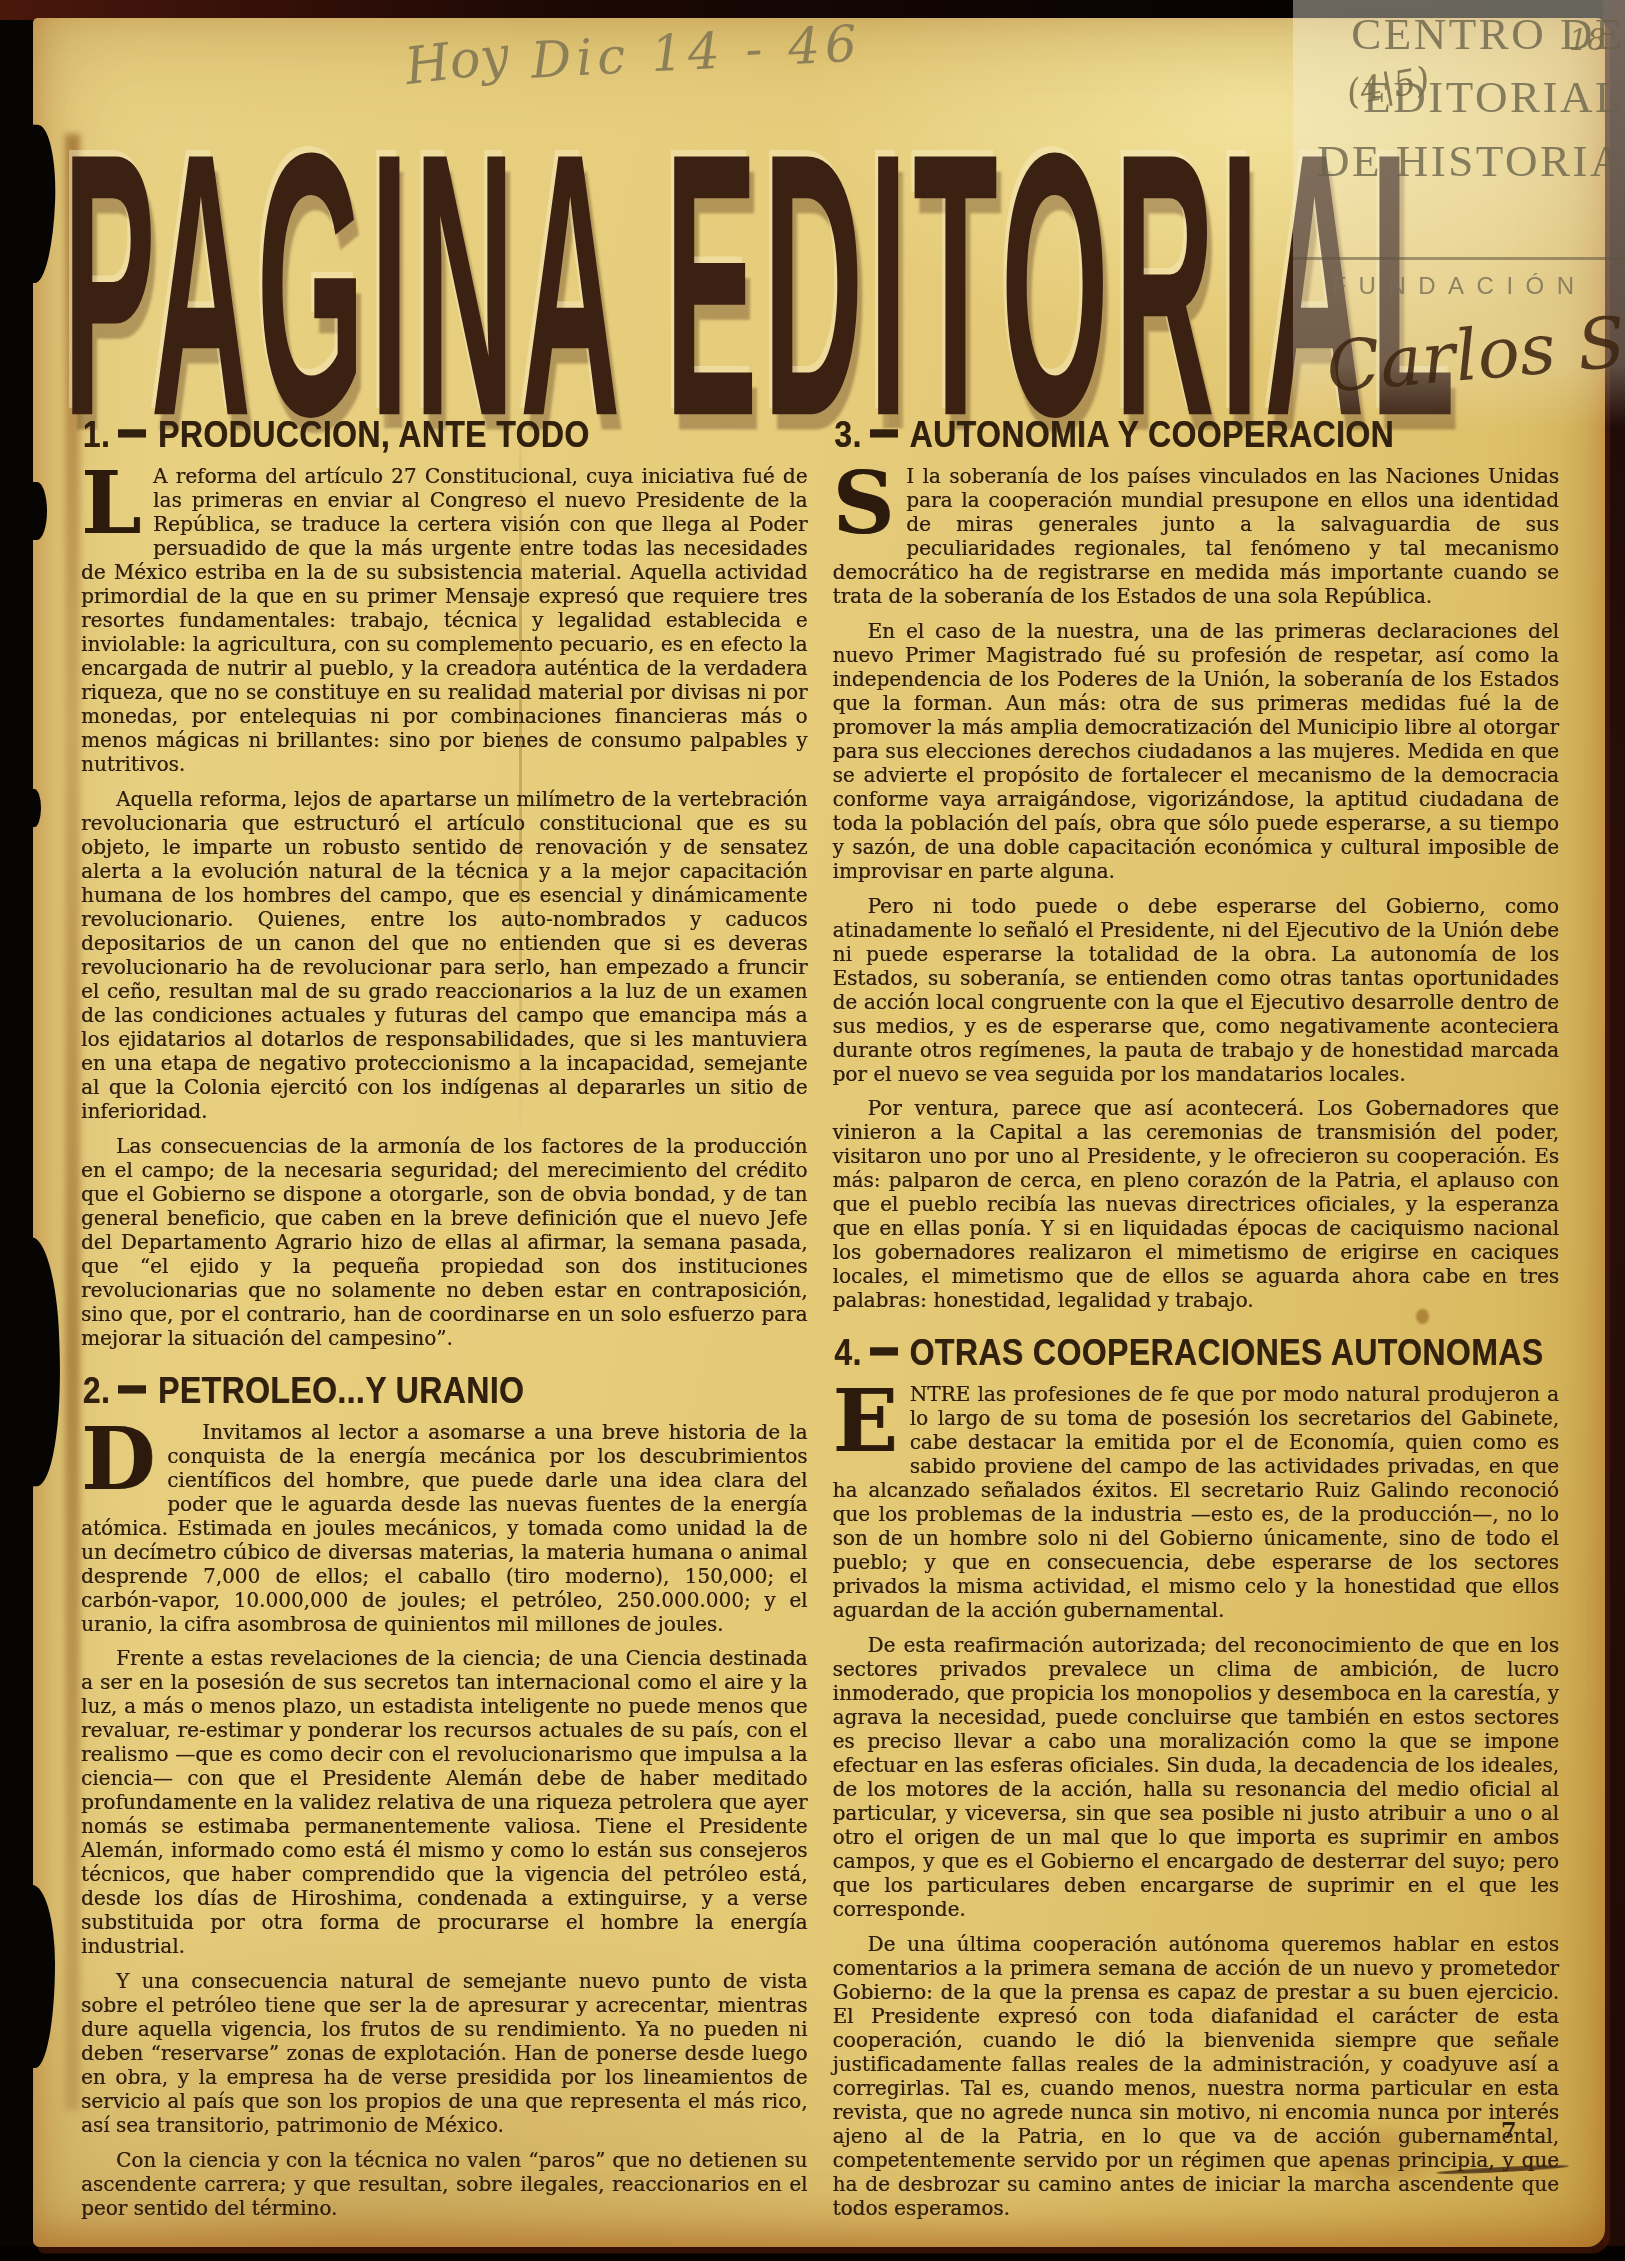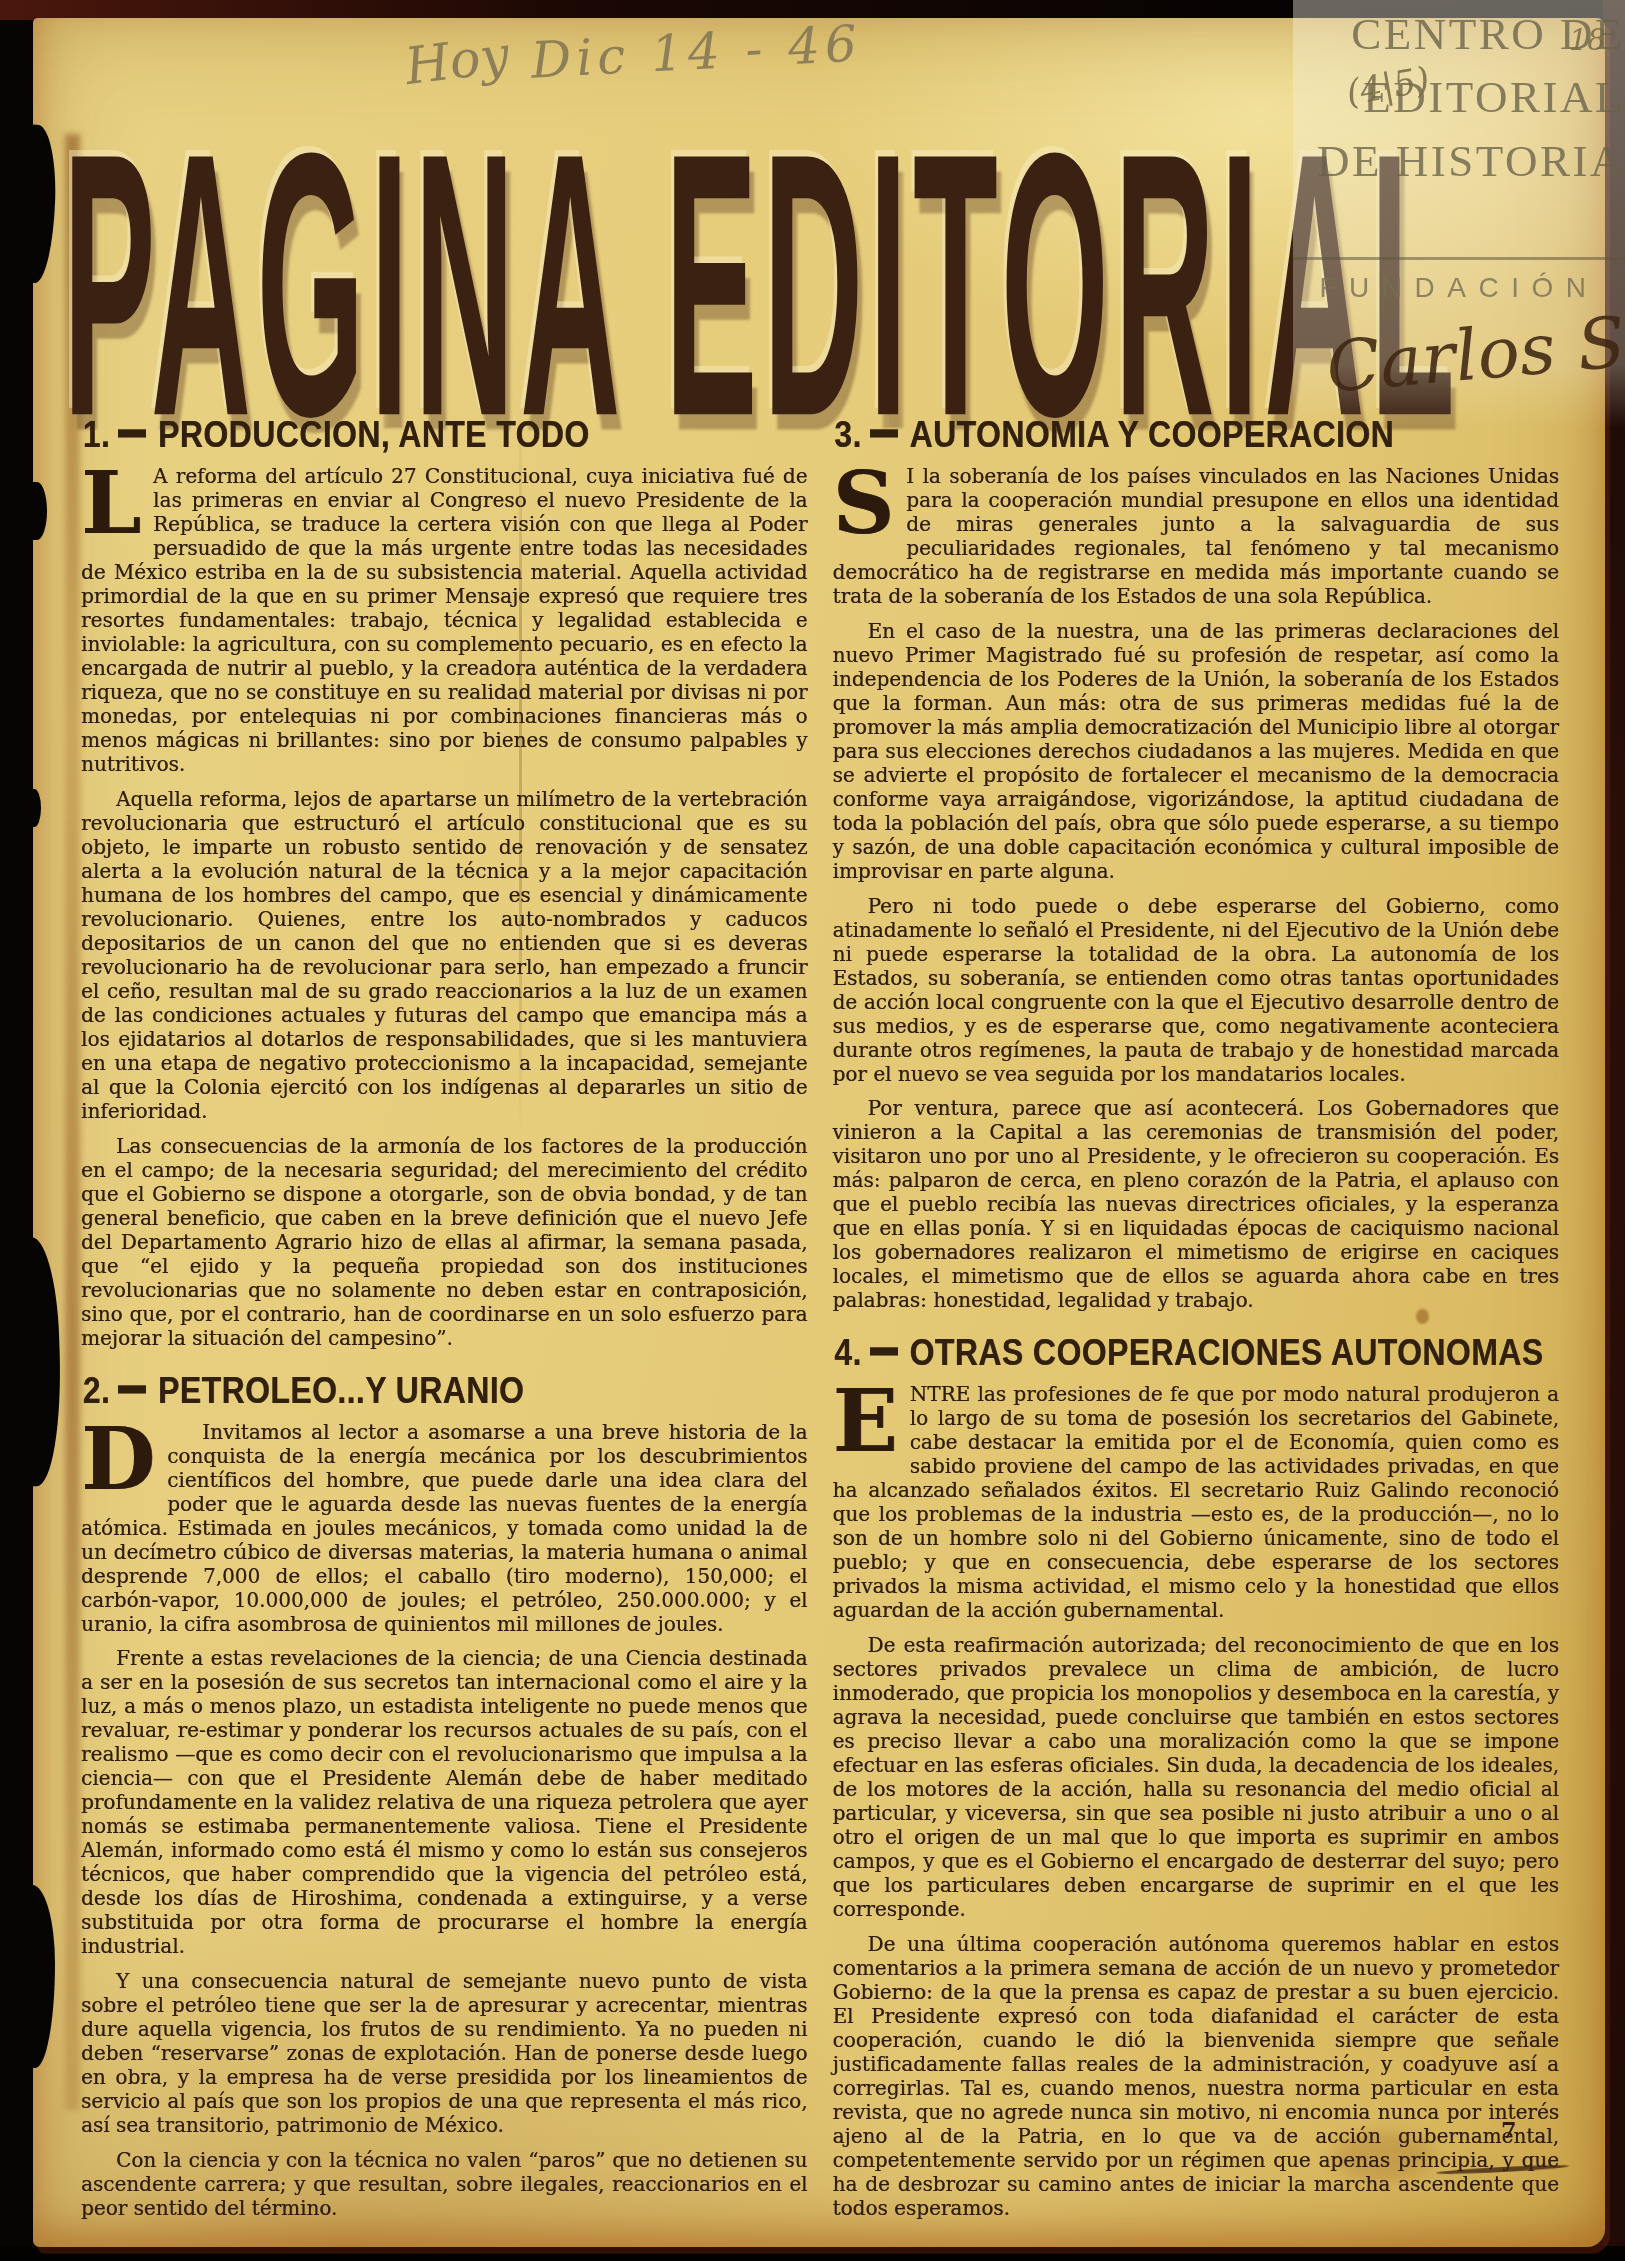--- a/index.html
+++ b/index.html
@@ -72,21 +72,21 @@
 
   
   .watermark{position:absolute;right:0;top:0;width:332px;height:428px;
         background:linear-gradient(180deg,rgba(247,241,221,.42),rgba(242,233,206,.30) 85%,rgba(242,233,206,0));
         font-family:"Liberation Serif",serif;overflow:hidden;}
   .wm-line{position:absolute;width:100%;text-align:right;font-size:45px;letter-spacing:2.5px;
         color:rgba(104,97,74,.78);white-space:nowrap;}
   .wm-l0{top:8.3px;} .wm-l1{top:71px;} .wm-l2{top:135px;} .wm-l3{top:199px;}
   .wm-rule{position:absolute;left:-8.3px;top:257px;width:110%;height:3.3px;background:rgba(95,86,64,.55);}
   .wm-fund{position:absolute;top:272px;width:100%;text-align:center;
-        font-family:"Liberation Sans",sans-serif;font-size:28px;letter-spacing:12.5px;
+        font-family:"Liberation Sans",sans-serif;font-size:24px;letter-spacing:12.5px;
         color:rgba(118,110,86,.8);white-space:nowrap;}
   .wm-sig{position:absolute;left:33px;top:309px;font-style:italic;font-size:70px;white-space:nowrap;
         color:rgba(62,38,18,.88);transform:rotate(-5deg);font-family:"DejaVu Serif",serif;}
   .wm-pencil{position:absolute;font-style:italic;color:rgba(116,104,70,.85);font-family:"DejaVu Serif",serif;}
   .wm-p1{left:53px;top:66px;font-size:35px;transform:rotate(-10deg);}
   .wm-p2{right:10px;top:23px;font-size:29px;}
 
   
   .pageno{position:absolute;left:1468px;top:2099px;font-weight:bold;font-size:22.4px;color:#2e1d0d;}
   .pageno-mark{position:absolute;left:1403px;top:2149px;width:133px;height:5px;

